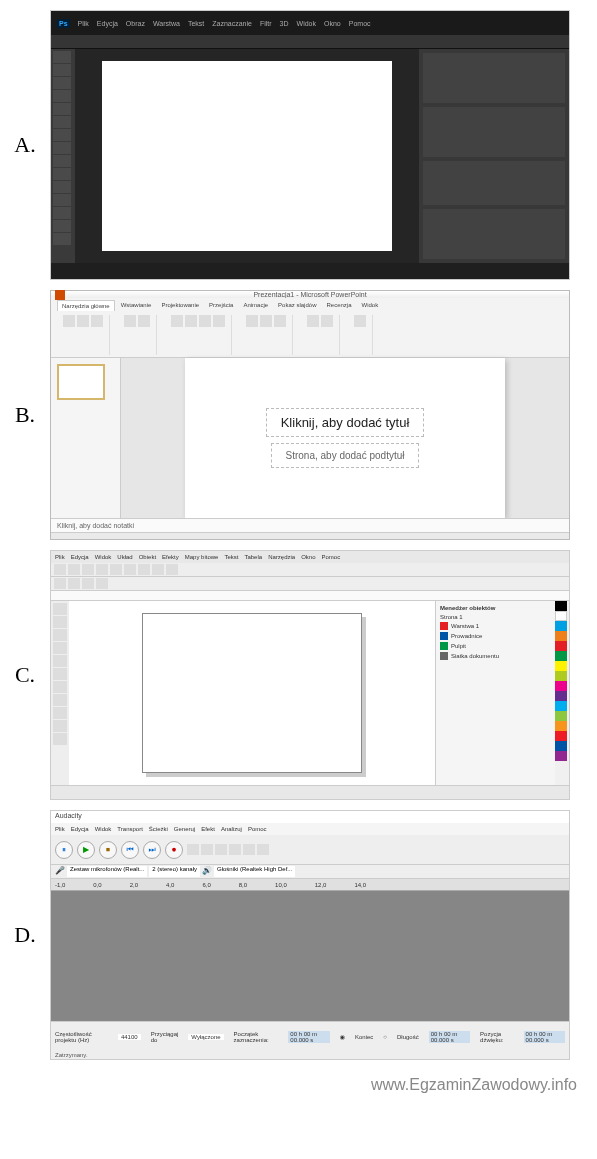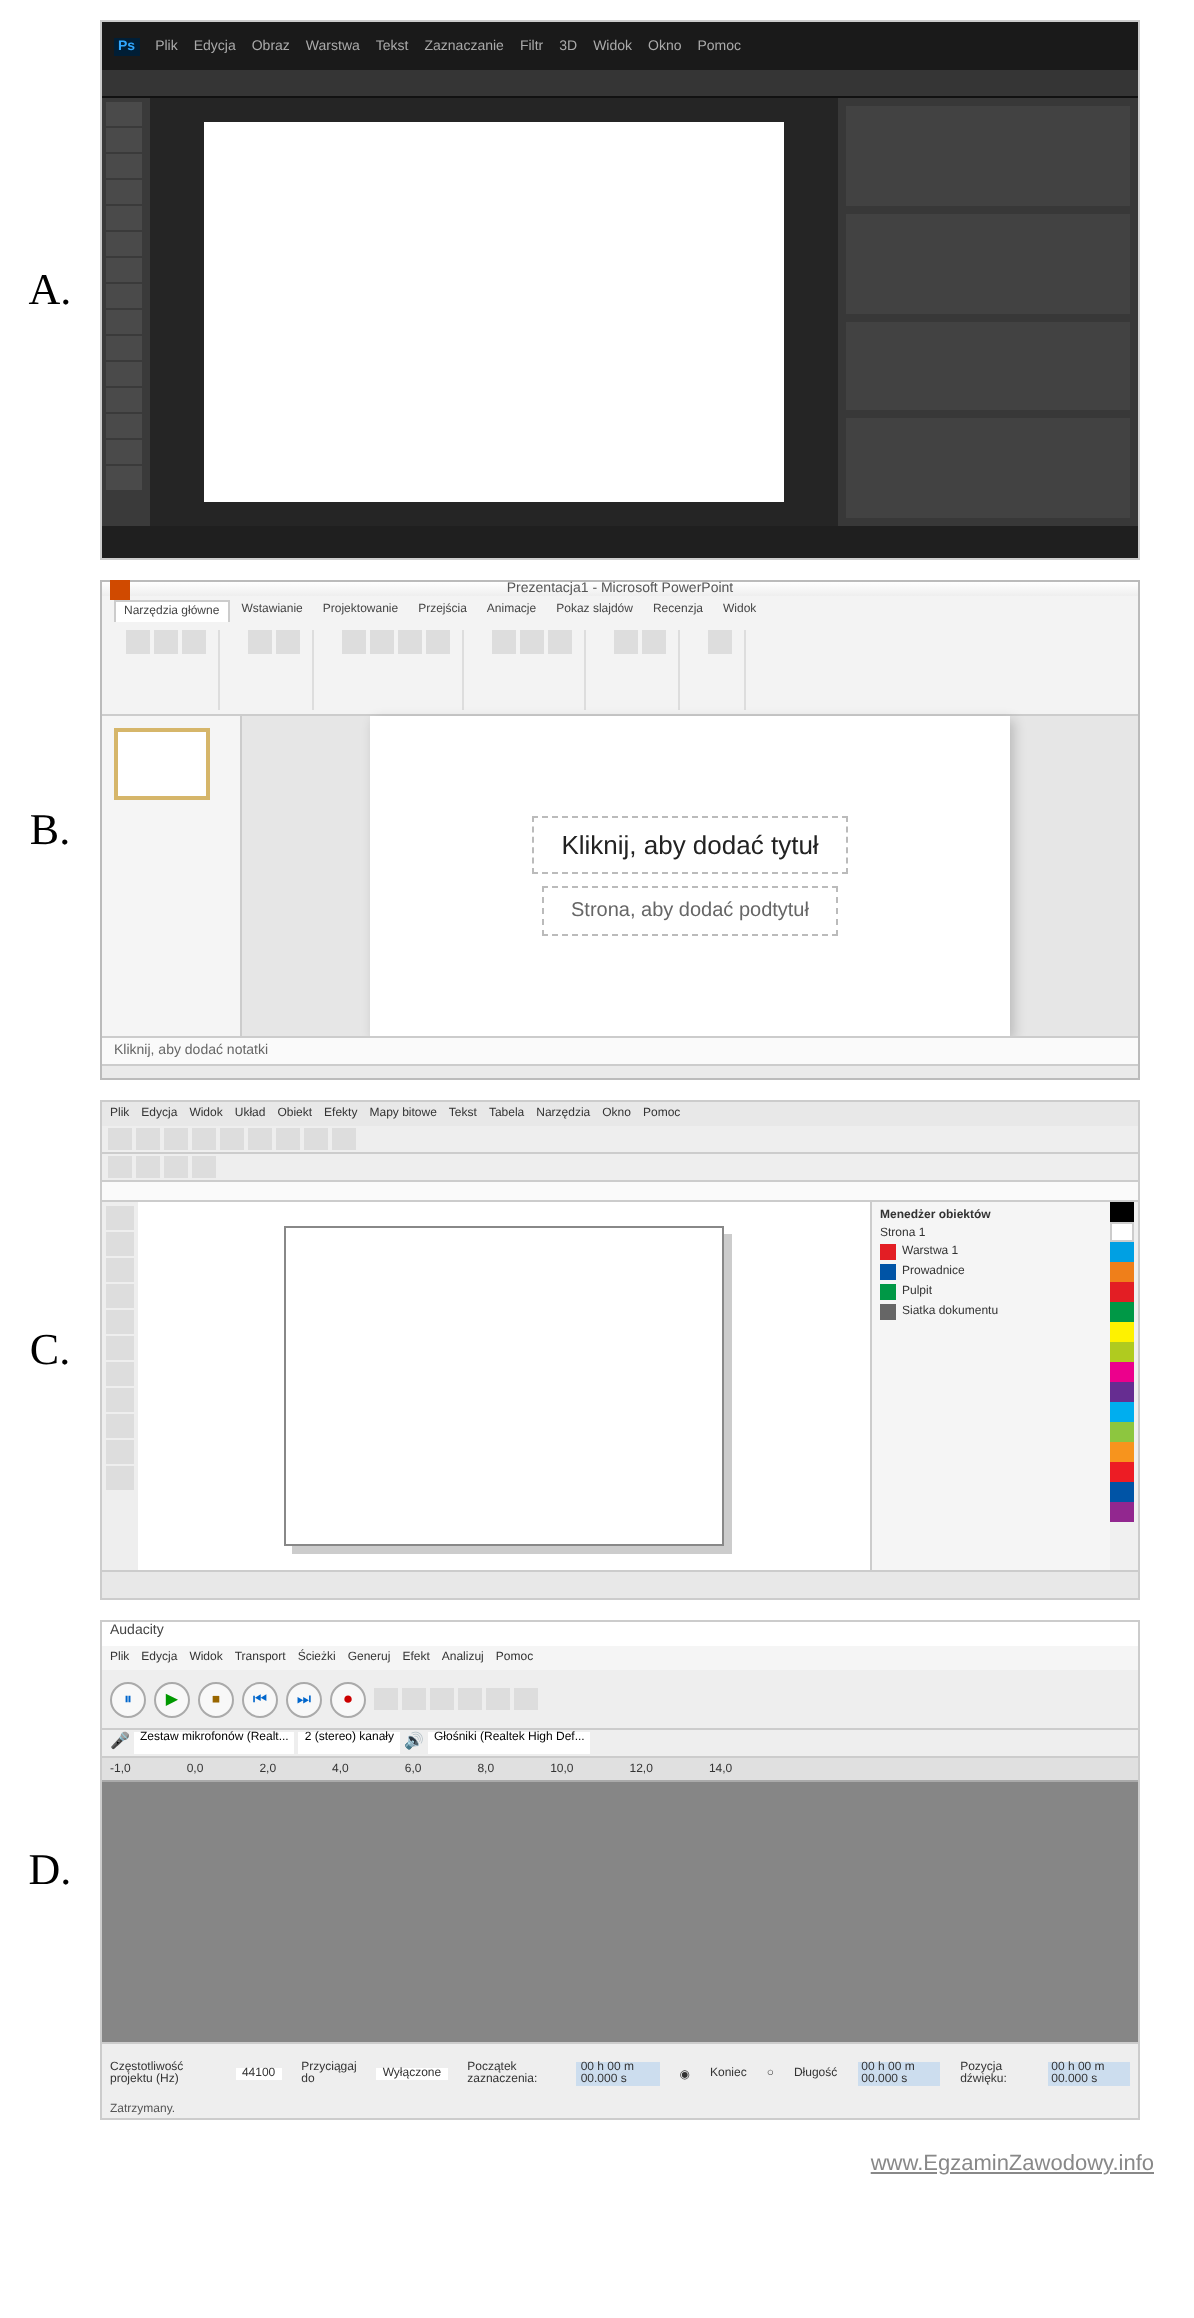--- a/index.html
+++ b/index.html
@@ -67,21 +67,21 @@
 .au-title { height: 12px; background: #fff; font-size: 7px; color: #444; padding: 1px 4px; }
 .au-menu { height: 12px; display: flex; gap: 6px; padding: 0 4px; font-size: 6px; color: #333; align-items: center; background: #f5f5f5; }
 .au-tb { height: 30px; background: #eee; border-bottom: 1px solid #ccc; display: flex; align-items: center; gap: 4px; padding: 2px 4px; }
 .au-btn { width: 18px; height: 18px; border-radius: 50%; background: #f8f8f8; border: 1px solid #aaa; display: flex; align-items: center; justify-content: center; font-size: 8px; }
 .au-tb2 { height: 14px; background: #eee; border-bottom: 1px solid #ccc; display: flex; gap: 2px; padding: 1px 4px; }
 .au-tbtn { width: 12px; height: 11px; background: #ddd; }
 .au-ruler { height: 12px; background: #e0e0e0; display: flex; font-size: 6px; color: #333; align-items: center; padding: 0 4px; gap: 28px; border-bottom: 1px solid #aaa; }
 .au-body { flex: 1; background: #868686; }
 .au-status { height: 30px; background: #eee; border-top: 1px solid #ccc; font-size: 6px; color: #333; padding: 2px 4px; display: flex; gap: 10px; align-items: center; }
 
-.watermark { text-align: right; color: #888; font-size: 11px; padding: 6px 20px; text-decoration: underline; }
+.watermark { text-align: right; color: #888; font-size: 16px; padding: 6px 20px; }
 </style>
 </head>
 <body>
 
 <div class="item">
   <div class="label">A.</div>
   <div class="shot ps">
     <div class="ps-top">
       <span style="background:#001e36;color:#31a8ff;padding:1px 2px;font-weight:bold;">Ps</span>
       <span>Plik</span>

